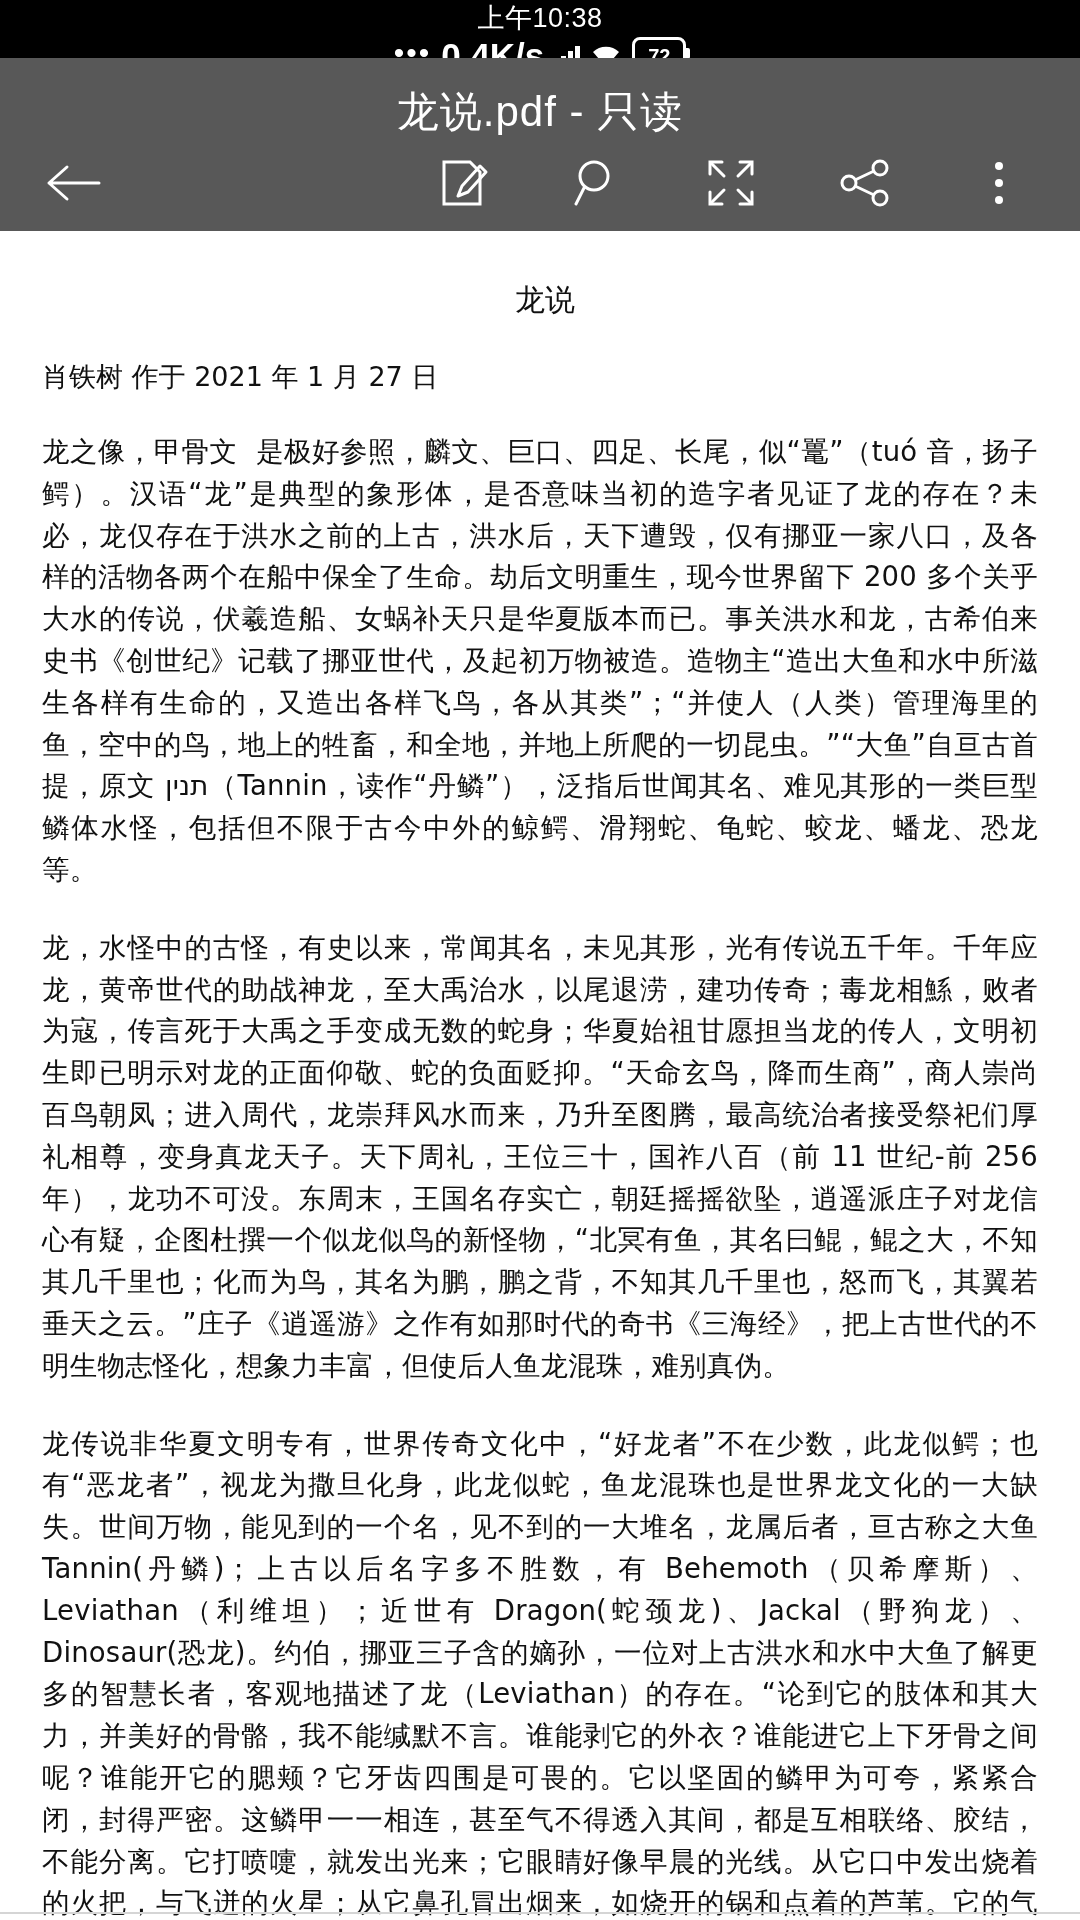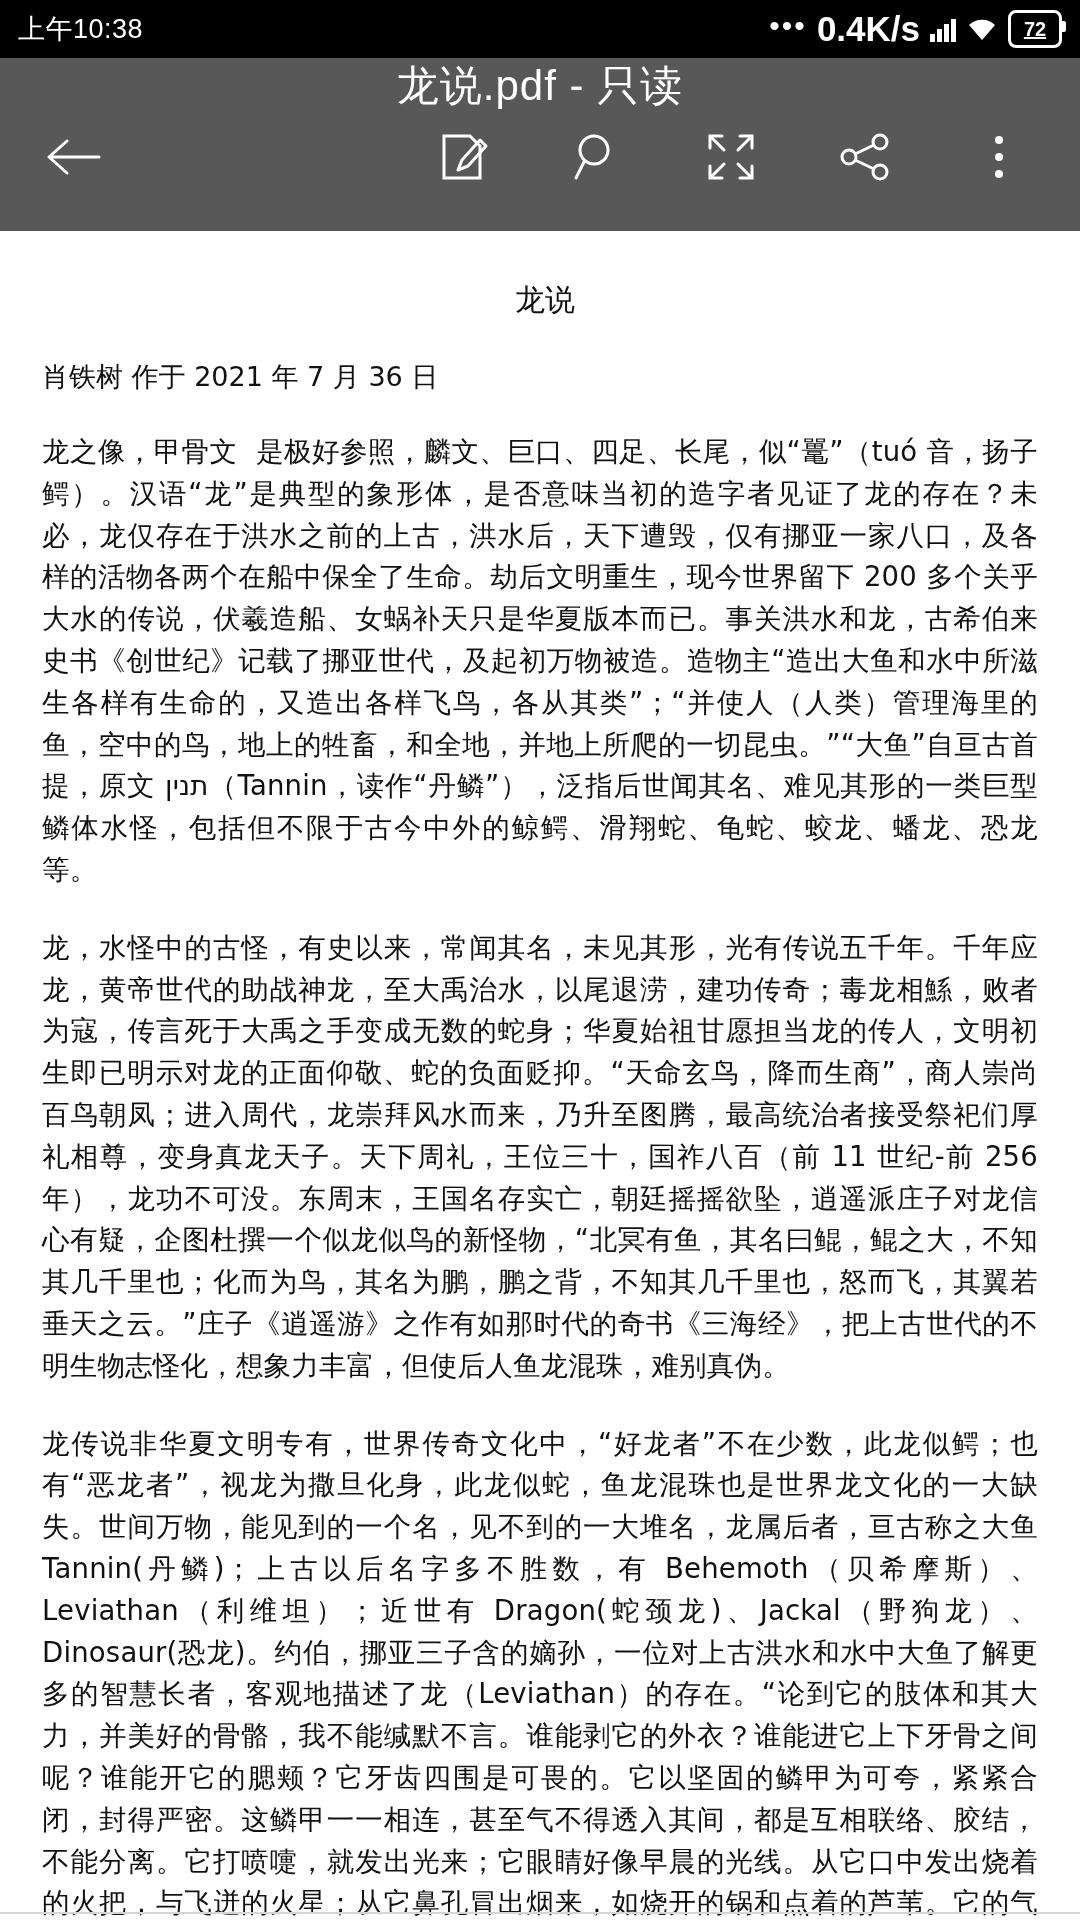--- a/index.html
+++ b/index.html
@@ -18,20 +18,21 @@
   
   .status-bar {
     height: 58px;
     background: #000000;
     color: #ffffff;
     display: flex;
     align-items: center;
     justify-content: space-between;
     padding: 0 18px;
     box-sizing: border-box;
+    flex-direction: column;
   }
   .status-left {
     font-size: 27px;
     letter-spacing: 0.5px;
   }
   .status-right {
     display: flex;
     align-items: center;
     gap: 10px;
     font-size: 26px;
@@ -95,20 +96,21 @@
   
   .app-bar {
     background: #585858;
     height: 173px;
     position: relative;
   }
   .app-title {
     color: #ffffff;
     font-size: 42px;
     text-align: center;
+    padding-top: 26px;
     letter-spacing: 1px;
   }
   .toolbar {
     display: flex;
     align-items: center;
     height: 86px;
     padding: 0 34px;
     box-sizing: border-box;
   }
   .toolbar .spacer { flex: 1; }
@@ -247,20 +249,20 @@
       </div>
     </div>
   </div>
 </div>
 
 <div class="doc">
   <div class="doc-title-row">
     <span class="glyph">𤣘</span>
     <span class="doc-title">龙说</span>
   </div>
-  <div class="byline">肖铁树 作于 2021 年 7 月 36 日</div>
+  <div class="byline">肖铁树 作于 2021 年 1 月 27 日</div>
 
   <div class="para">龙之像，甲骨文 𤣘 是极好参照，麟文、巨口、四足、长尾，似“鼍”（tuó 音，扬子鳄）。汉语“龙”是典型的象形体，是否意味当初的造字者见证了龙的存在？未必，龙仅存在于洪水之前的上古，洪水后，天下遭毁，仅有挪亚一家八口，及各样的活物各两个在船中保全了生命。劫后文明重生，现今世界留下 200 多个关乎大水的传说，伏羲造船、女蜗补天只是华夏版本而已。事关洪水和龙，古希伯来史书《创世纪》记载了挪亚世代，及起初万物被造。造物主“造出大鱼和水中所滋生各样有生命的，又造出各样飞鸟，各从其类”；“并使人（人类）管理海里的鱼，空中的鸟，地上的牲畜，和全地，并地上所爬的一切昆虫。”“大鱼”自亘古首提，原文 תנין（Tannin，读作“丹鳞”），泛指后世闻其名、难见其形的一类巨型鳞体水怪，包括但不限于古今中外的鲸鳄、滑翔蛇、龟蛇、蛟龙、蟠龙、恐龙等。</div>
   <div class="para">龙，水怪中的古怪，有史以来，常闻其名，未见其形，光有传说五千年。千年应龙，黄帝世代的助战神龙，至大禹治水，以尾退涝，建功传奇；毒龙相鯀，败者为寇，传言死于大禹之手变成无数的蛇身；华夏始祖甘愿担当龙的传人，文明初生即已明示对龙的正面仰敬、蛇的负面贬抑。“天命玄鸟，降而生商”，商人崇尚百鸟朝凤；进入周代，龙崇拜风水而来，乃升至图腾，最高统治者接受祭祀们厚礼相尊，变身真龙天子。天下周礼，王位三十，国祚八百（前 11 世纪-前 256 年），龙功不可没。东周末，王国名存实亡，朝廷摇摇欲坠，逍遥派庄子对龙信心有疑，企图杜撰一个似龙似鸟的新怪物，“北冥有鱼，其名曰鲲，鲲之大，不知其几千里也；化而为鸟，其名为鹏，鹏之背，不知其几千里也，怒而飞，其翼若垂天之云。”庄子《逍遥游》之作有如那时代的奇书《三海经》，把上古世代的不明生物志怪化，想象力丰富，但使后人鱼龙混珠，难别真伪。</div>
   <div class="para">龙传说非华夏文明专有，世界传奇文化中，“好龙者”不在少数，此龙似鳄；也有“恶龙者”，视龙为撒旦化身，此龙似蛇，鱼龙混珠也是世界龙文化的一大缺失。世间万物，能见到的一个名，见不到的一大堆名，龙属后者，亘古称之大鱼 Tannin(丹鳞)；上古以后名字多不胜数，有 Behemoth（贝希摩斯）、Leviathan（利维坦）；近世有 Dragon(蛇颈龙)、Jackal（野狗龙）、Dinosaur(恐龙)。约伯，挪亚三子含的嫡孙，一位对上古洪水和水中大鱼了解更多的智慧长者，客观地描述了龙（Leviathan）的存在。“论到它的肢体和其大力，并美好的骨骼，我不能缄默不言。谁能剥它的外衣？谁能进它上下牙骨之间呢？谁能开它的腮颊？它牙齿四围是可畏的。它以坚固的鳞甲为可夸，紧紧合闭，封得严密。这鳞甲一一相连，甚至气不得透入其间，都是互相联络、胶结，不能分离。它打喷嚏，就发出光来；它眼睛好像早晨的光线。从它口中发出烧着的火把，与飞迸的火星；从它鼻孔冒出烟来，如烧开的锅和点着的芦苇。它的气点着煤炭，有火焰从它口中发出。它颈项中存着劲力，在它面前的都恐吓蹦跳。它的肉块互相联络，紧贴其身，不能摇动。它的心结实如石头，如下磨石那样结实。它一起来，勇士都惊恐，心里慌乱，便都昏迷。人若用刀，用枪，用标枪，用尖枪扎它，都是无用。它以铁为干草，以铜为烂木。箭不能恐吓它使它逃避；弹石在它看为碎秸，棍棒算为禾秸；它嗤笑短枪飕的响声。它肚腹下如尖瓦片，它如钉耙经过淤泥。它使深渊开滚如锅，使洋海如锅中的膏油。它行的路随后发光，令人想深渊如同白发。在地上没有像它造的那样，无所惧怕。凡高大的，它无不藐视；它在骄傲的水族上作王。”藐视万物，骄傲之王，恰是龙作图腾的古华夏讼释。</div>
 </div>
 
 <div class="page-edge"></div>
 
 </body></html>

